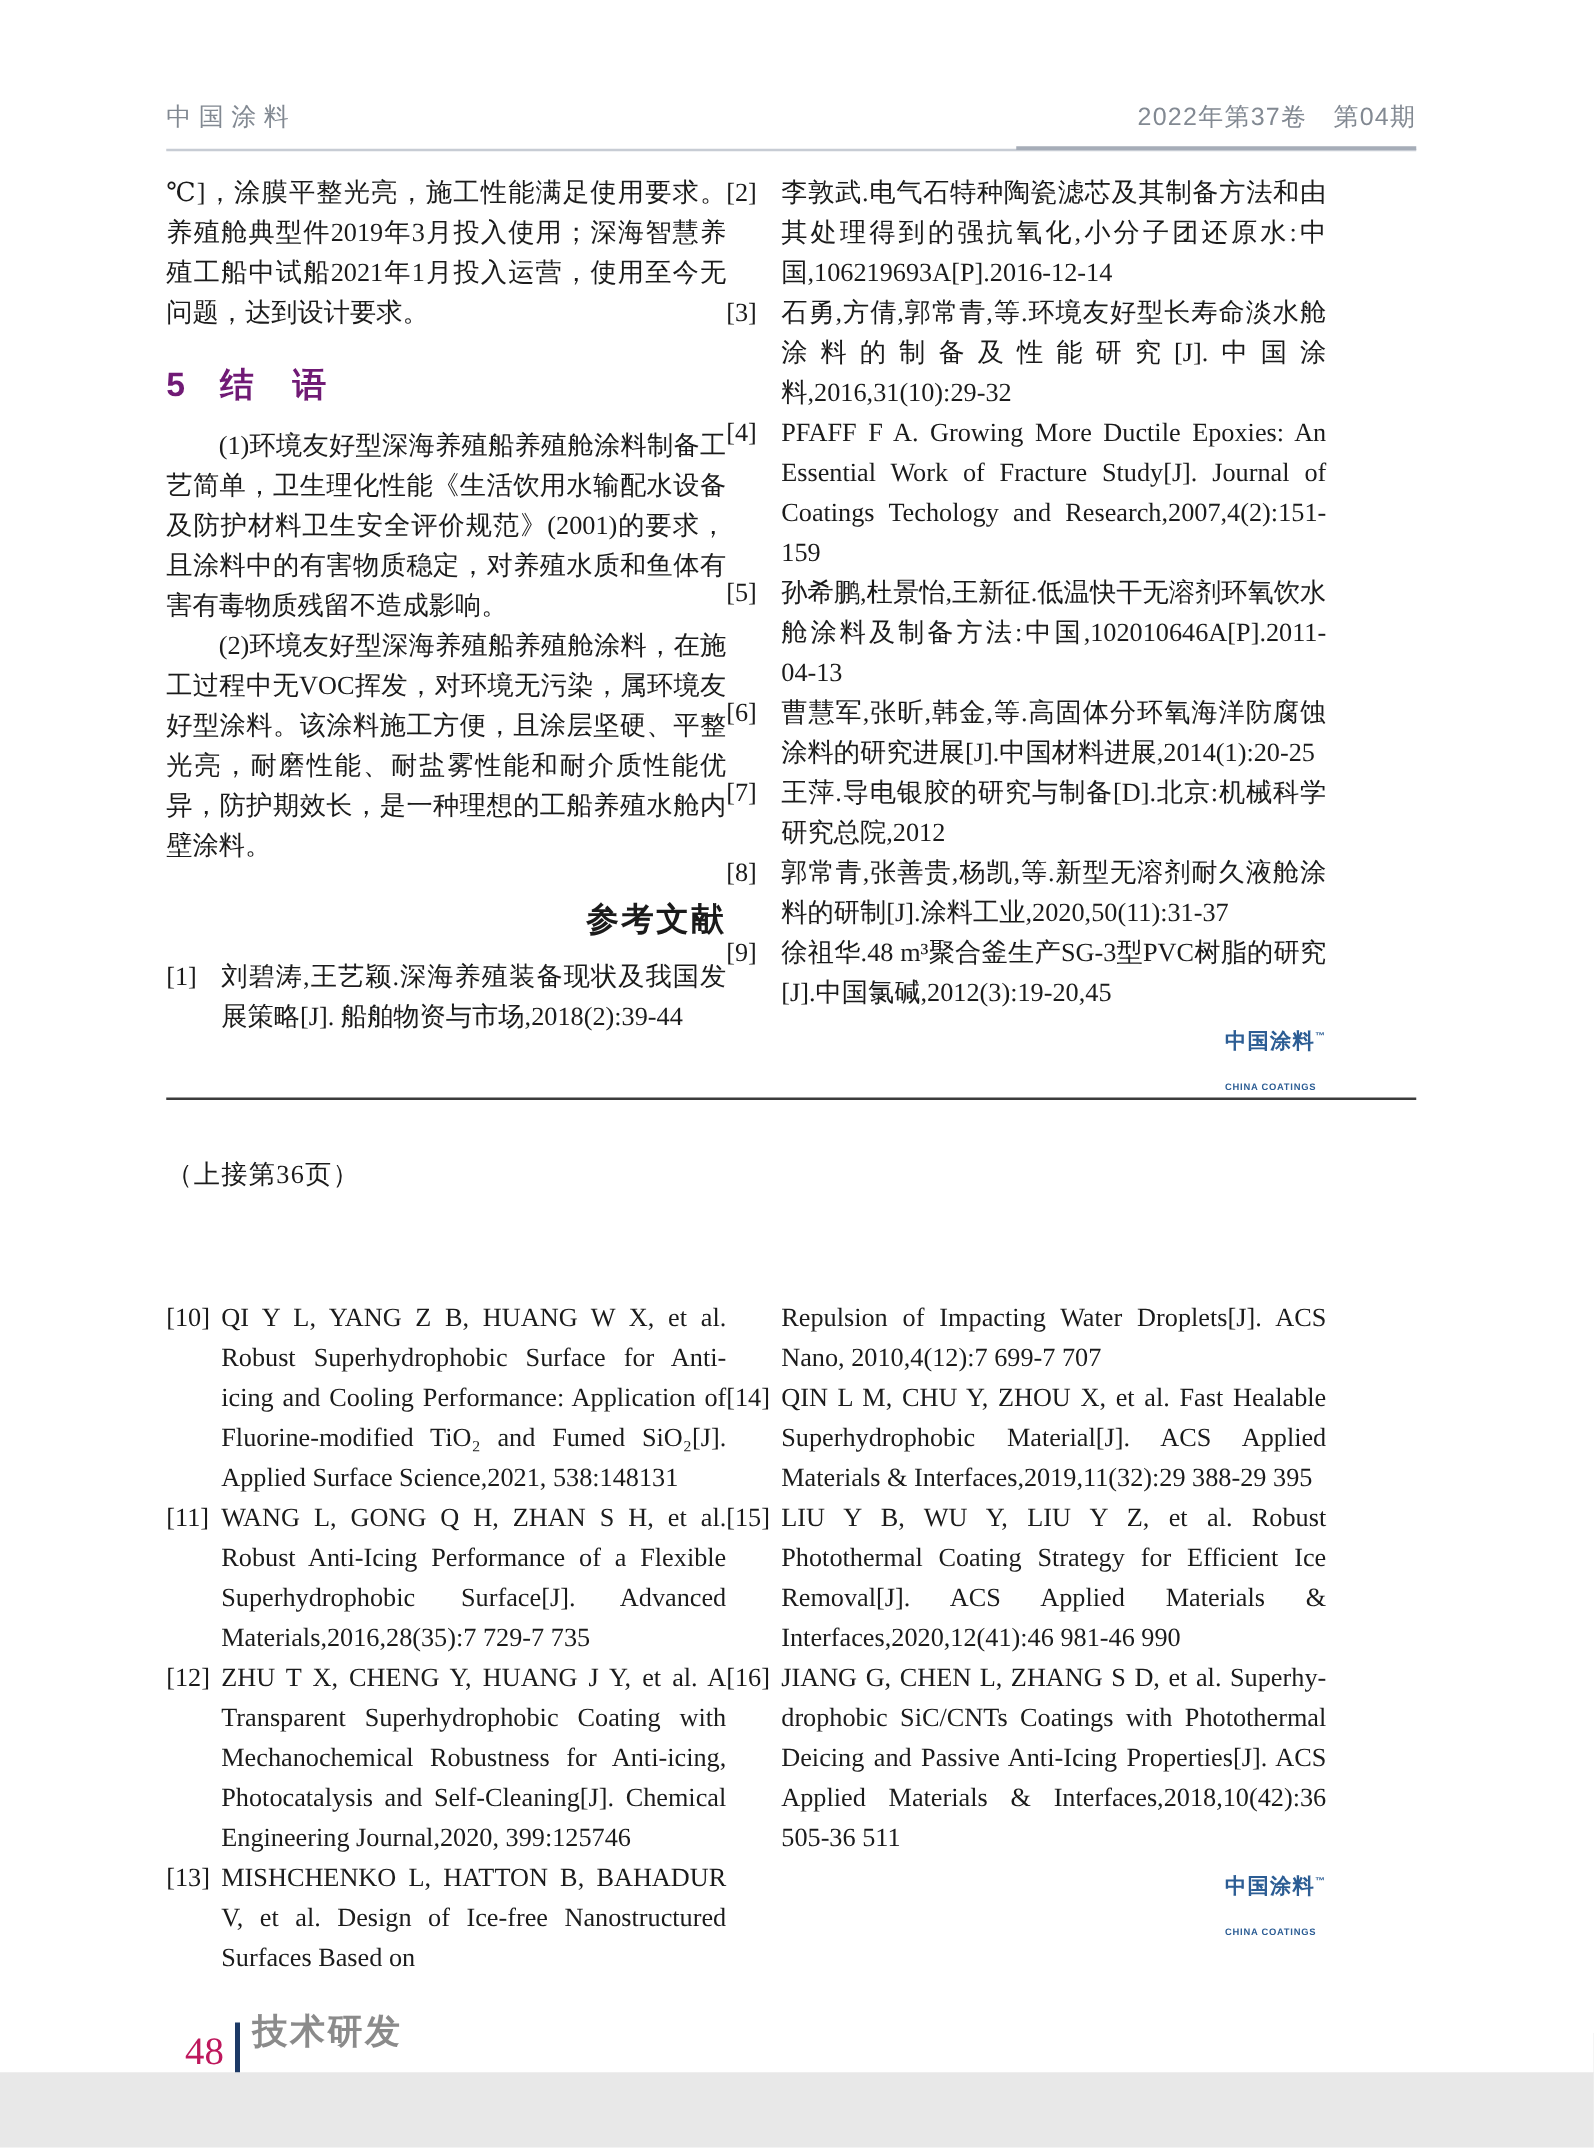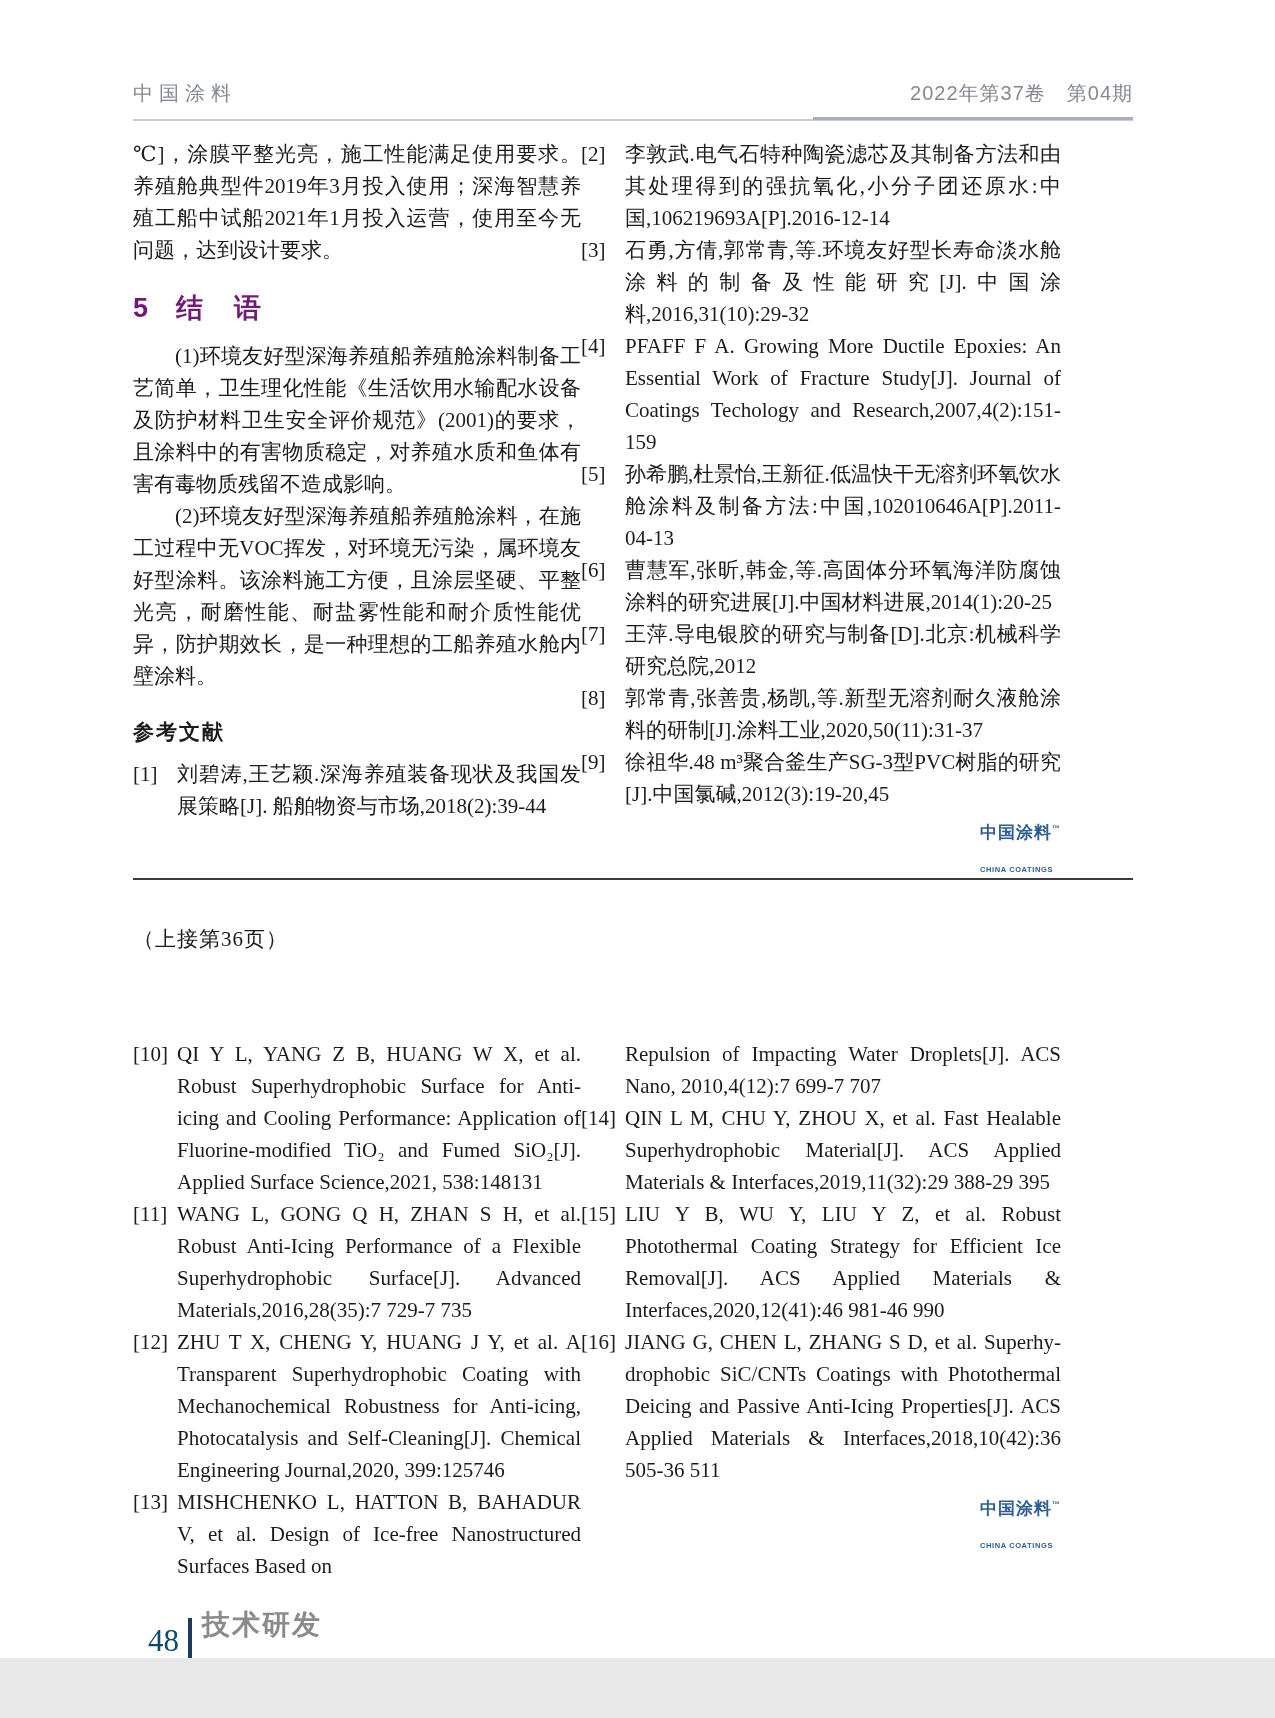--- a/index.html
+++ b/index.html
@@ -39,21 +39,21 @@
   }
   .no-indent{text-indent:0;}
   .section-heading{
     margin:24px 0 14px 0;
     font-family:"Liberation Sans","DejaVu Sans",sans-serif;
     font-weight:bold;color:#701a75;font-size:27px;letter-spacing:2px;
   }
   .section-heading .sec-num{margin-right:26px;}
   .refs-title{
     margin-top:26px;margin-bottom:12px;
-    text-align:left;font-weight:bold;font-size:21px;
+    text-align:right;font-weight:bold;font-size:26px;
     font-family:"Liberation Sans","DejaVu Sans",sans-serif;
     letter-spacing:2px;
   }
   
   .ref{display:flex;font-size:21px;line-height:32px;}
   .ref-num{flex:0 0 44px;width:44px;}
   .ref-text{flex:1;text-align:justify;}
   
   .logo{
     width:fit-content;margin-left:auto;margin-top:14px;
@@ -69,21 +69,21 @@
     background:#3c3c3c;
   }
   .continued-note{
     position:absolute;top:925px;left:133px;
     font-size:21px;letter-spacing:1px;
   }
   
   .footer{position:absolute;top:1606px;left:148px;}
   .footer-row{display:flex;align-items:center;}
   .footer-page{
-    font-size:31px;color:#0c4a6e;line-height:1;
+    font-size:31px;color:#be185d;line-height:1;
     padding-bottom:4px;
   }
   .footer-rule{
     display:inline-block;width:4px;height:48px;background:#1d3a66;
     margin-left:9px;margin-right:10px;
   }
   .footer-cn{
     font-family:"Liberation Sans","DejaVu Sans",sans-serif;
     font-weight:bold;color:#8b8b8b;font-size:28px;letter-spacing:2px;
   }

